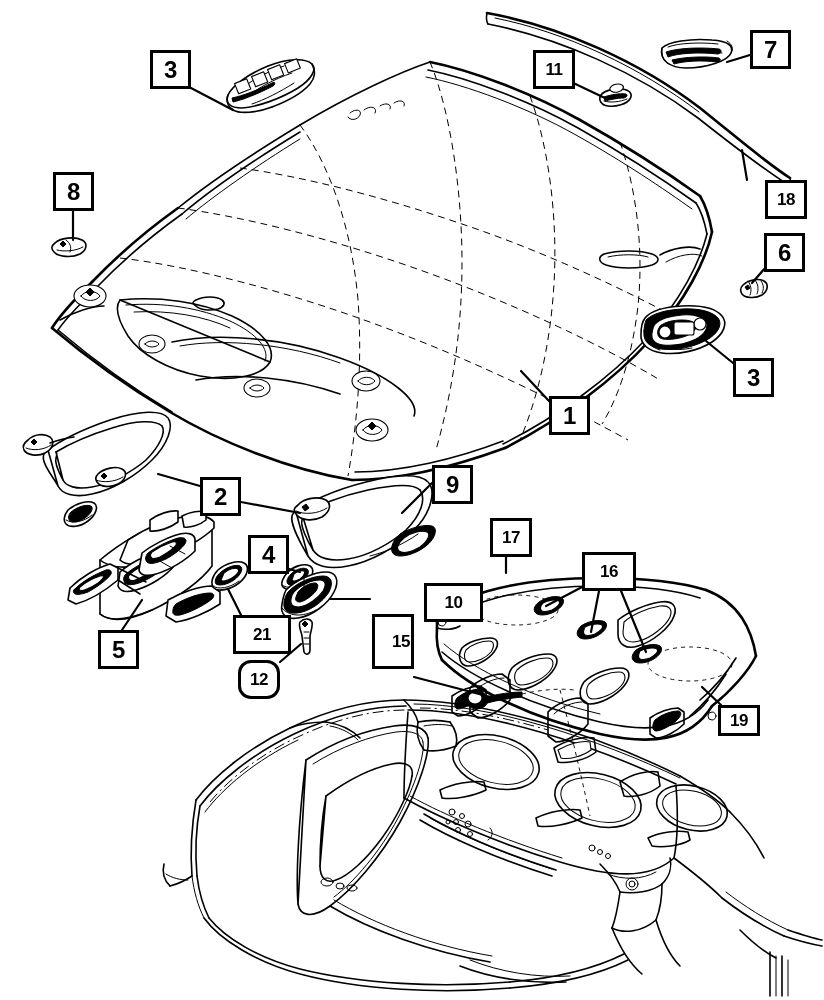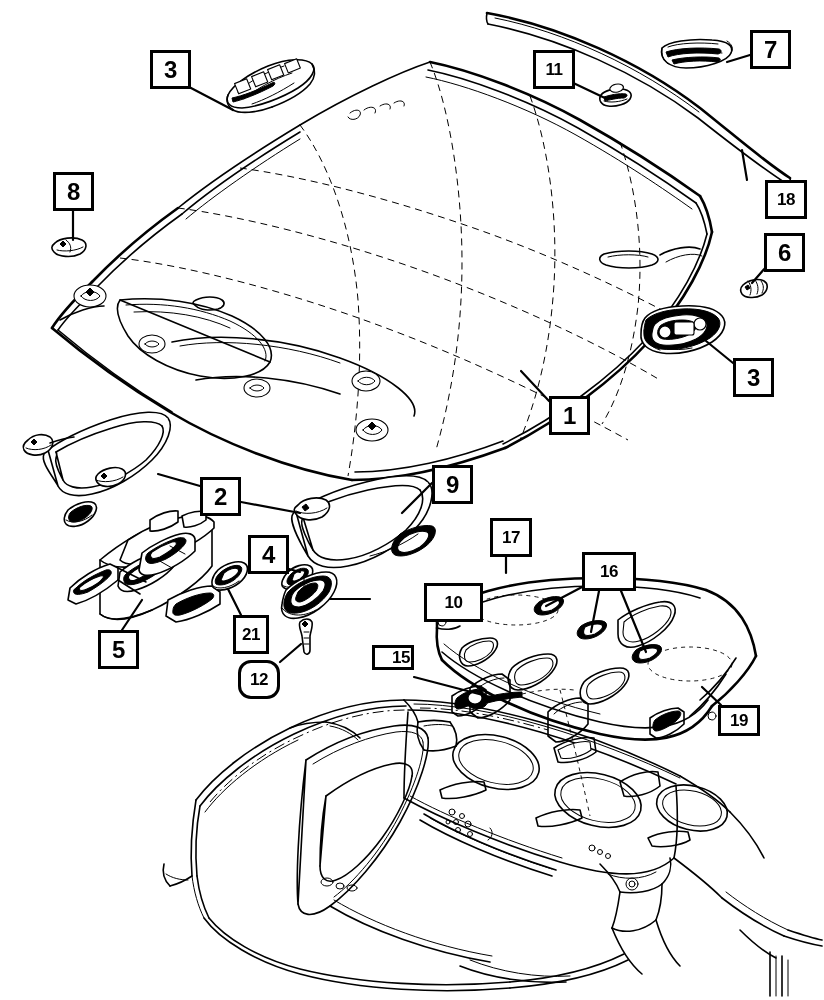--- a/index.html
+++ b/index.html
@@ -562,19 +562,19 @@
     <div class="callout" style="left:764px;top:233px;width:41px;height:39px;">6</div>
     <div class="callout" style="left:733px;top:358px;width:41px;height:39px;">3</div>
     <div class="callout" style="left:549px;top:396px;width:41px;height:39px;">1</div>
     <div class="callout" style="left:200px;top:477px;width:41px;height:39px;">2</div>
     <div class="callout" style="left:432px;top:465px;width:41px;height:39px;">9</div>
     <div class="callout wide" style="left:490px;top:518px;width:42px;height:39px;">17</div>
     <div class="callout" style="left:248px;top:535px;width:41px;height:39px;">4</div>
     <div class="callout wide" style="left:582px;top:552px;width:54px;height:39px;">16</div>
     <div class="callout wide" style="left:380px;top:583px;width:59px;height:39px;margin-left:44px;">10</div>
     <div class="callout" style="left:98px;top:630px;width:41px;height:39px;">5</div>
-    <div class="callout wide" style="left:233px;top:615px;width:36px;height:39px;">21</div>
-    <div class="callout wide" style="left:372px;top:645px;width:42px;height:25px;padding-left:16px;">15</div>
+    <div class="callout wide" style="left:233px;top:615px;width:58px;height:39px;">21</div>
+    <div class="callout wide" style="left:372px;top:614px;width:42px;height:55px;padding-left:16px;">15</div>
     <div class="callout wide" style="left:238px;top:660px;width:42px;height:39px;border-radius:13px;">12</div>
     <div class="callout wide" style="left:718px;top:705px;width:42px;height:31px;">19</div>
 
   </div>
 </div>
 
 </body></html>

